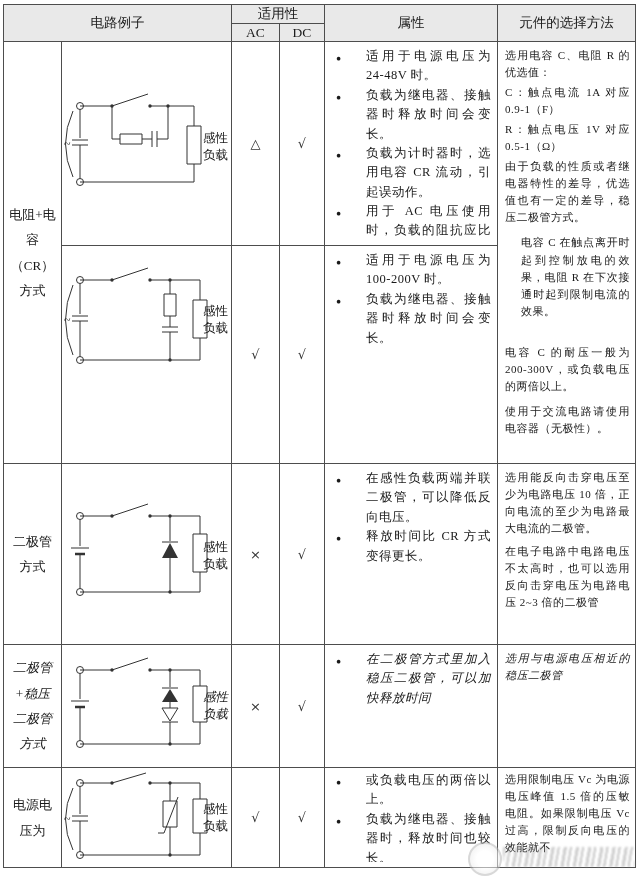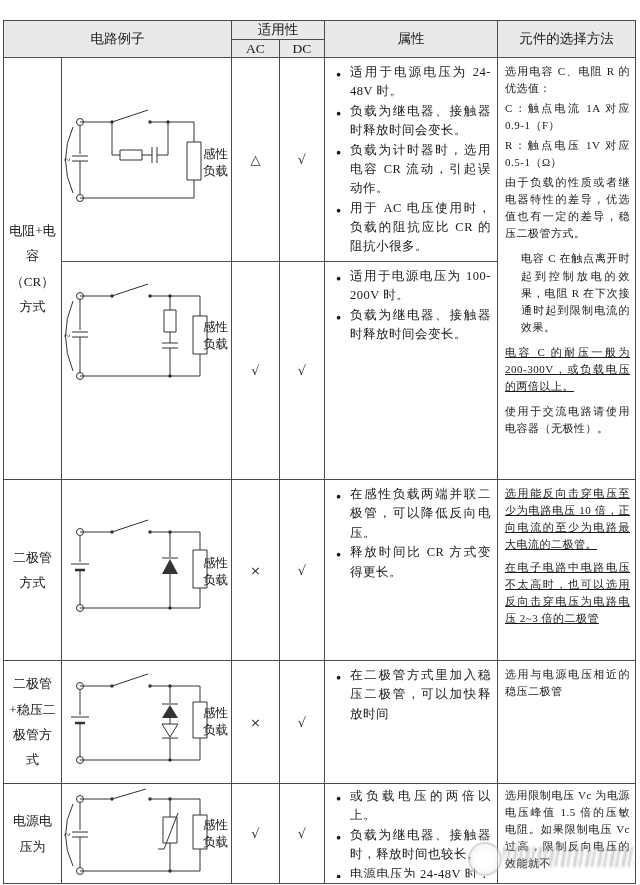--- a/index.html
+++ b/index.html
@@ -1,34 +1,34 @@
 <!DOCTYPE html>
 <html><head>
 <meta charset="utf-8">
 <style>
   html,body { margin:0; padding:0; }
   body {
     width:640px; height:885px; background:#ffffff; position:relative; overflow:hidden;
     font-family:"Liberation Serif","DejaVu Serif",serif; color:#1a1a1a;
   }
-  table.main { border-collapse:collapse; table-layout:fixed; position:absolute; left:3px; top:20px; }
+  table.main { border-collapse:collapse; table-layout:fixed; position:absolute; left:3px; top:4px; }
   td { border:1px solid #4d4d4d; padding:0; vertical-align:middle; overflow:hidden; }
   .hdr { background:#e9e9e9; text-align:center; font-size:13.5px; }
   tr.h1 { height:17px; } tr.h2 { height:18px; }
   tr.r1a { height:204px; } tr.r1b { height:218px; }
-  tr.r2 { height:181px; } tr.r3 { height:123px; } tr.r4 { height:100px; }
+  tr.r2 { height:181px; } tr.r3 { height:123px;font-style:italic; } tr.r4 { height:100px; }
   .label-cell { text-align:center; font-size:13px; line-height:1.95; padding:0 5px; background:#fff; }
   .mark-cell { text-align:center; font-size:13px; color:#333; font-family:"DejaVu Sans",sans-serif; }
   .attr-cell, .sel-cell { vertical-align:top; }
   .cellbox { overflow:hidden; }
   .attr-box { padding:5px 3px 0 2px; }
   .sel-box  { padding:5px 5px 0 7px; }
   .bullet { display:flex; font-size:12.5px; line-height:1.55; }
   .dot { width:23px; flex:none; text-align:center; font-size:8.5px; padding-top:5px; }
-  .btxt { flex:1; letter-spacing:0.5px; text-align:justify; padding-right:3px; }
+  .btxt { flex:1; letter-spacing:0.5px; text-align:justify; padding-right:3px;margin-left:16px; }
   .sel-box p { margin:0 0 3px 0; font-size:11px; line-height:1.55; letter-spacing:0.5px; text-align:justify; }
   .circ-cell { text-align:center; background:#fff; }
   .circ-top { vertical-align:top; padding-top:14px; }
   svg.circuit { display:block; margin:0 auto; }
   svg.circuit * { vector-effect:non-scaling-stroke; }
   .cline { stroke:#333; stroke-width:1; fill:none; }
   .cthick { stroke:#333; stroke-width:2.5; fill:none; }
   .cdot { fill:#333; stroke:none; }
   .cbox { stroke:#333; stroke-width:1; fill:#fff; }
   .cfill { fill:#333; stroke:none; }
@@ -134,21 +134,21 @@
             </div>
       </div>
     </td>
     <td class="sel-cell" rowspan="2">
       <div class="cellbox sel-box" style="height:411px;">
         <p>选用电容 C、电阻 R 的优选值：</p>
         <p>C：触点电流 1A 对应 0.9-1（F）</p>
         <p>R：触点电压 1V 对应 0.5-1（Ω）</p>
         <p>由于负载的性质或者继电器特性的差导，优选值也有一定的差导，稳压二极管方式。</p>
         <p style="margin-top:8px;margin-left:16px;">电容 C 在触点离开时起到控制放电的效果，电阻 R 在下次接通时起到限制电流的效果。</p>
-        <p style="margin-top:8px;text-decoration:underline;">电容 C 的耐压一般为 200-300V，或负载电压的两倍以上。</p>
+        <p style="margin-top:24px;">电容 C 的耐压一般为 200-300V，或负载电压的两倍以上。</p>
         <p style="margin-top:8px;">使用于交流电路请使用电容器（无极性）。</p>
       </div>
     </td>
   </tr>
 
   <tr class="r1b">
     <td class="circ-cell circ-top">
       <svg class="circuit" width="166" height="116" viewBox="0 0 166 116">
         <g>
           <circle class="cbox" cx="16" cy="20" r="3.5"></circle>
@@ -248,21 +248,21 @@
               <span class="dot">●</span>
               <span class="btxt">在感性负载两端并联二极管，可以降低反向电压。</span>
             </div>
         <div class="bullet">
               <span class="dot">●</span>
               <span class="btxt">释放时间比 CR 方式变得更长。</span>
             </div>
       </div>
     </td>
     <td class="sel-cell">
-      <div class="cellbox sel-box" style="height:170px;text-decoration:underline;">
+      <div class="cellbox sel-box" style="height:170px;">
         <p>选用能反向击穿电压至少为电路电压 10 倍，正向电流的至少为电路最大电流的二极管。</p>
         <p style="margin-top:6px;">在电子电路中电路电压不太高时，也可以选用反向击穿电压为电路电压 2~3 倍的二极管</p>
       </div>
     </td>
   </tr>
 
   <tr class="r3">
     <td class="label-cell"><span>二极管+稳压二极管方式</span></td>
     <td class="circ-cell">
       <svg class="circuit" width="166" height="108" viewBox="0 0 166 108">

